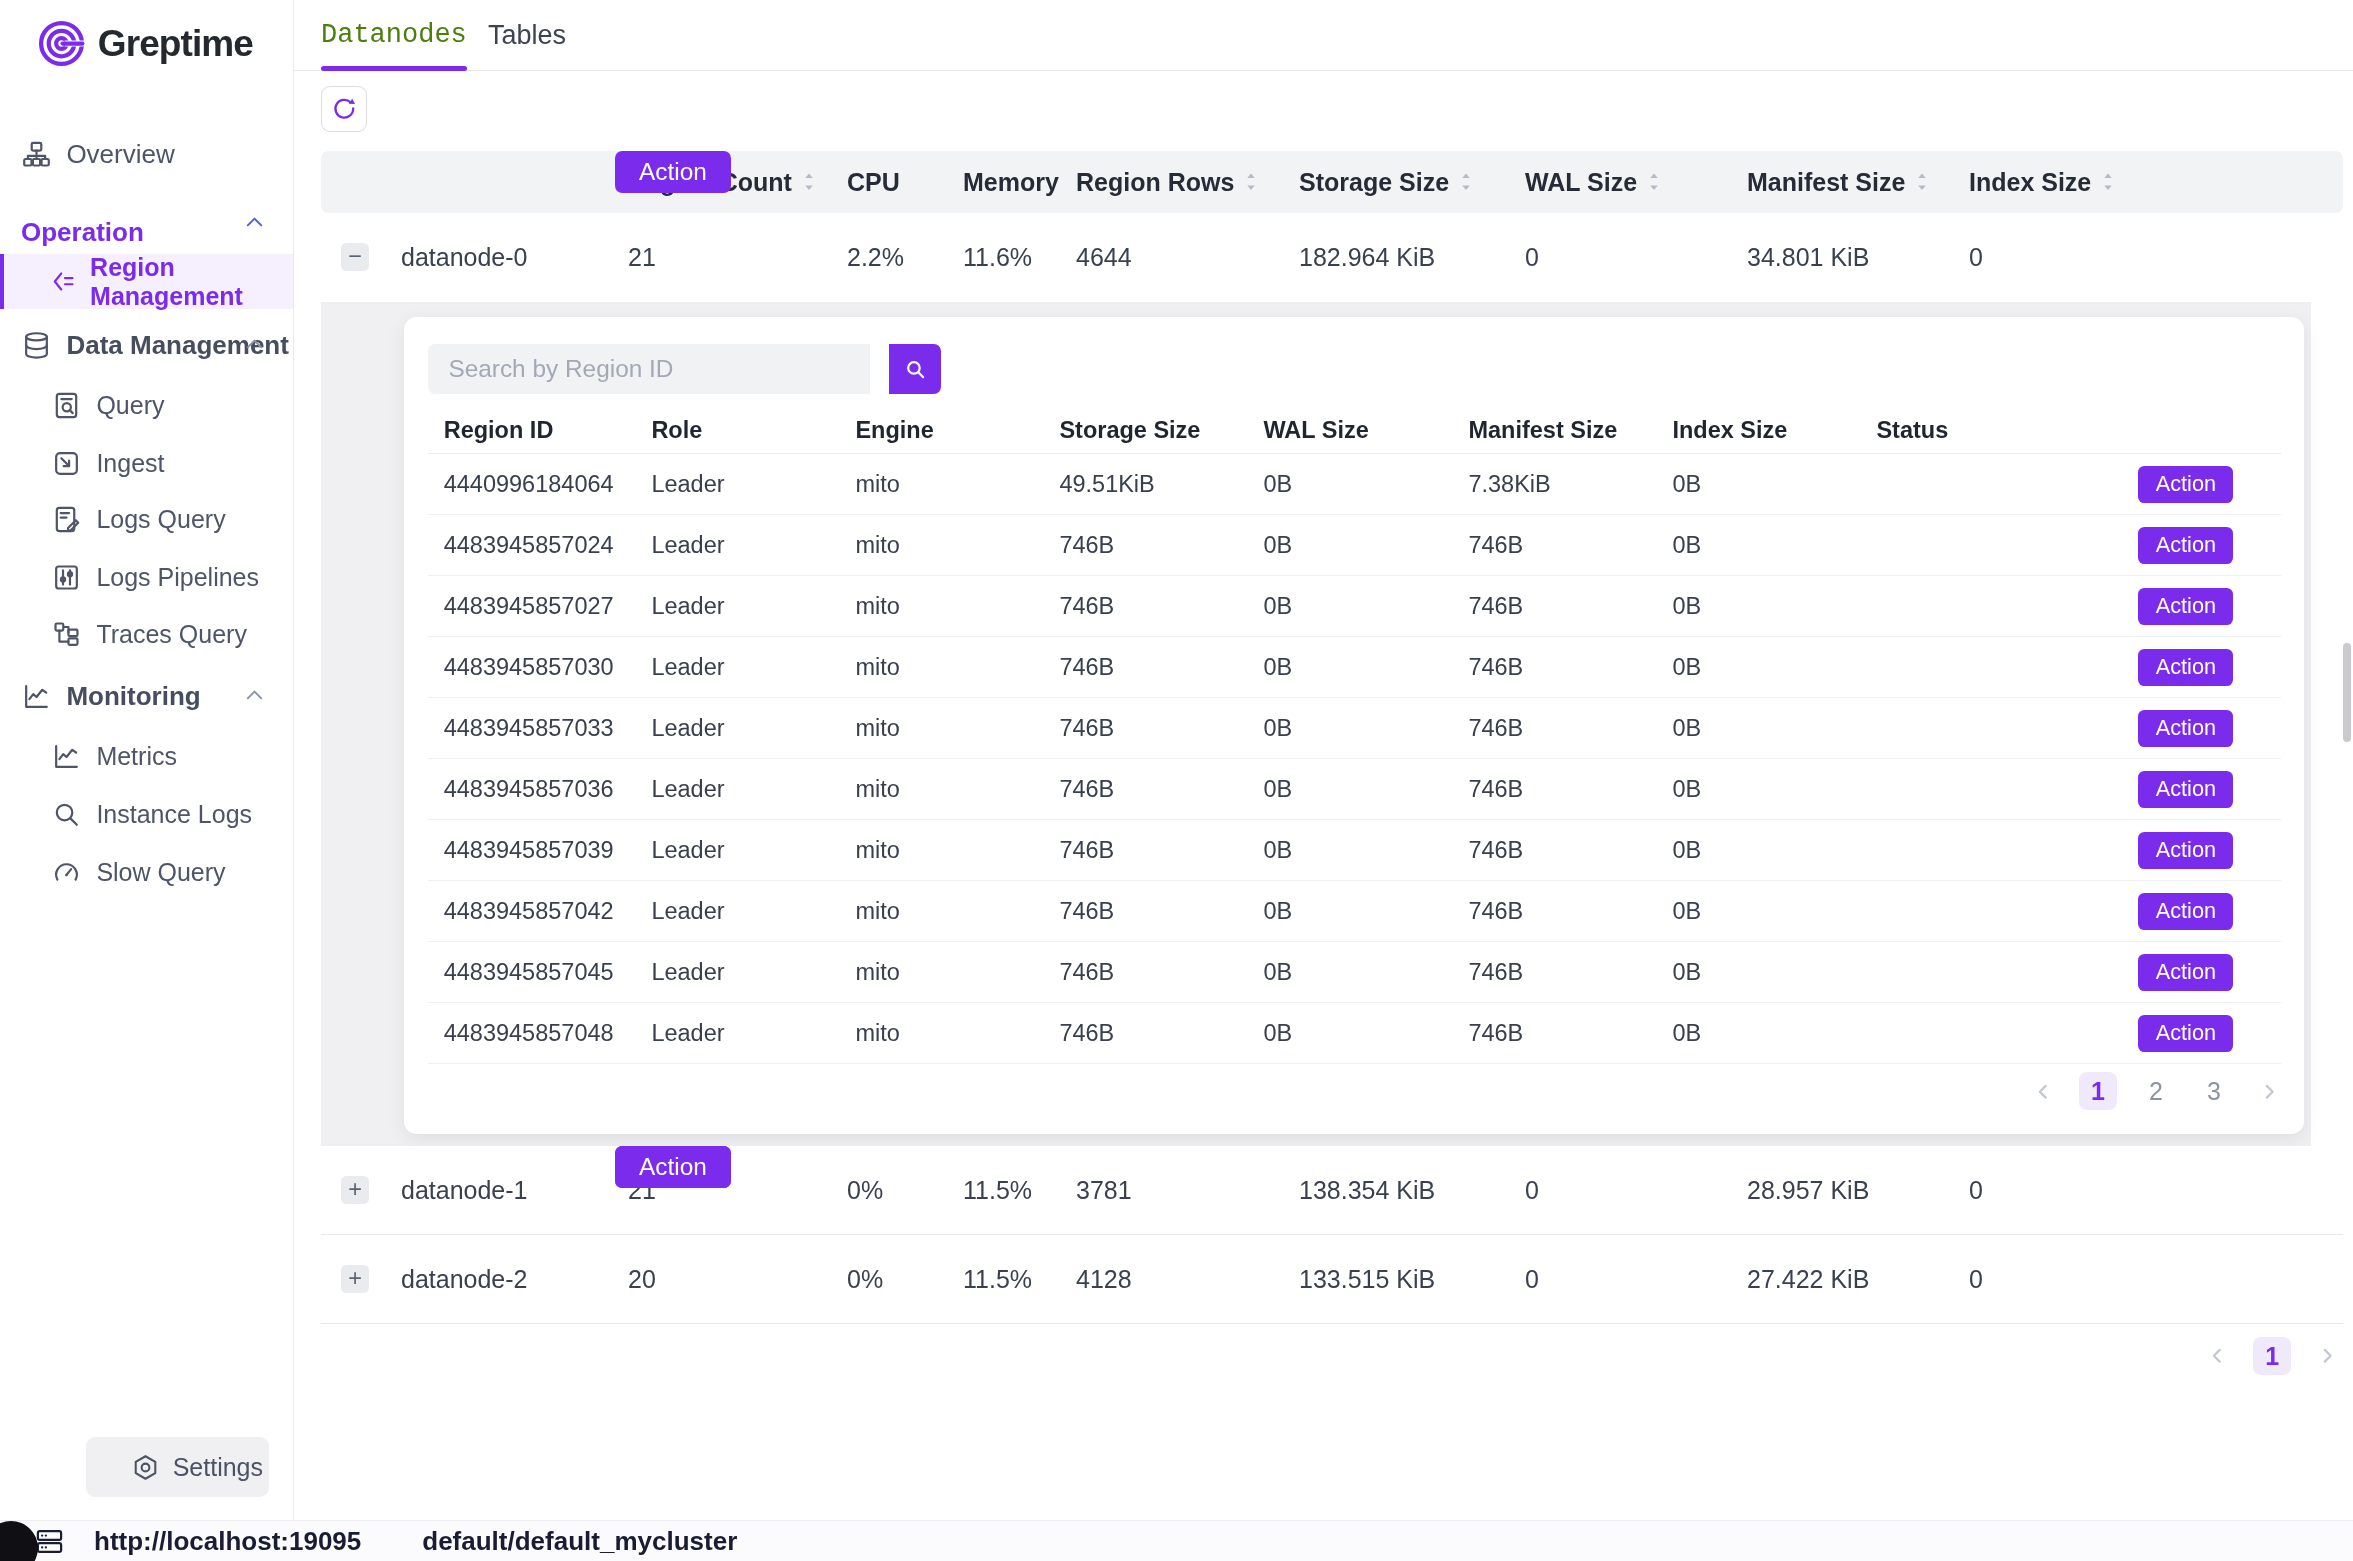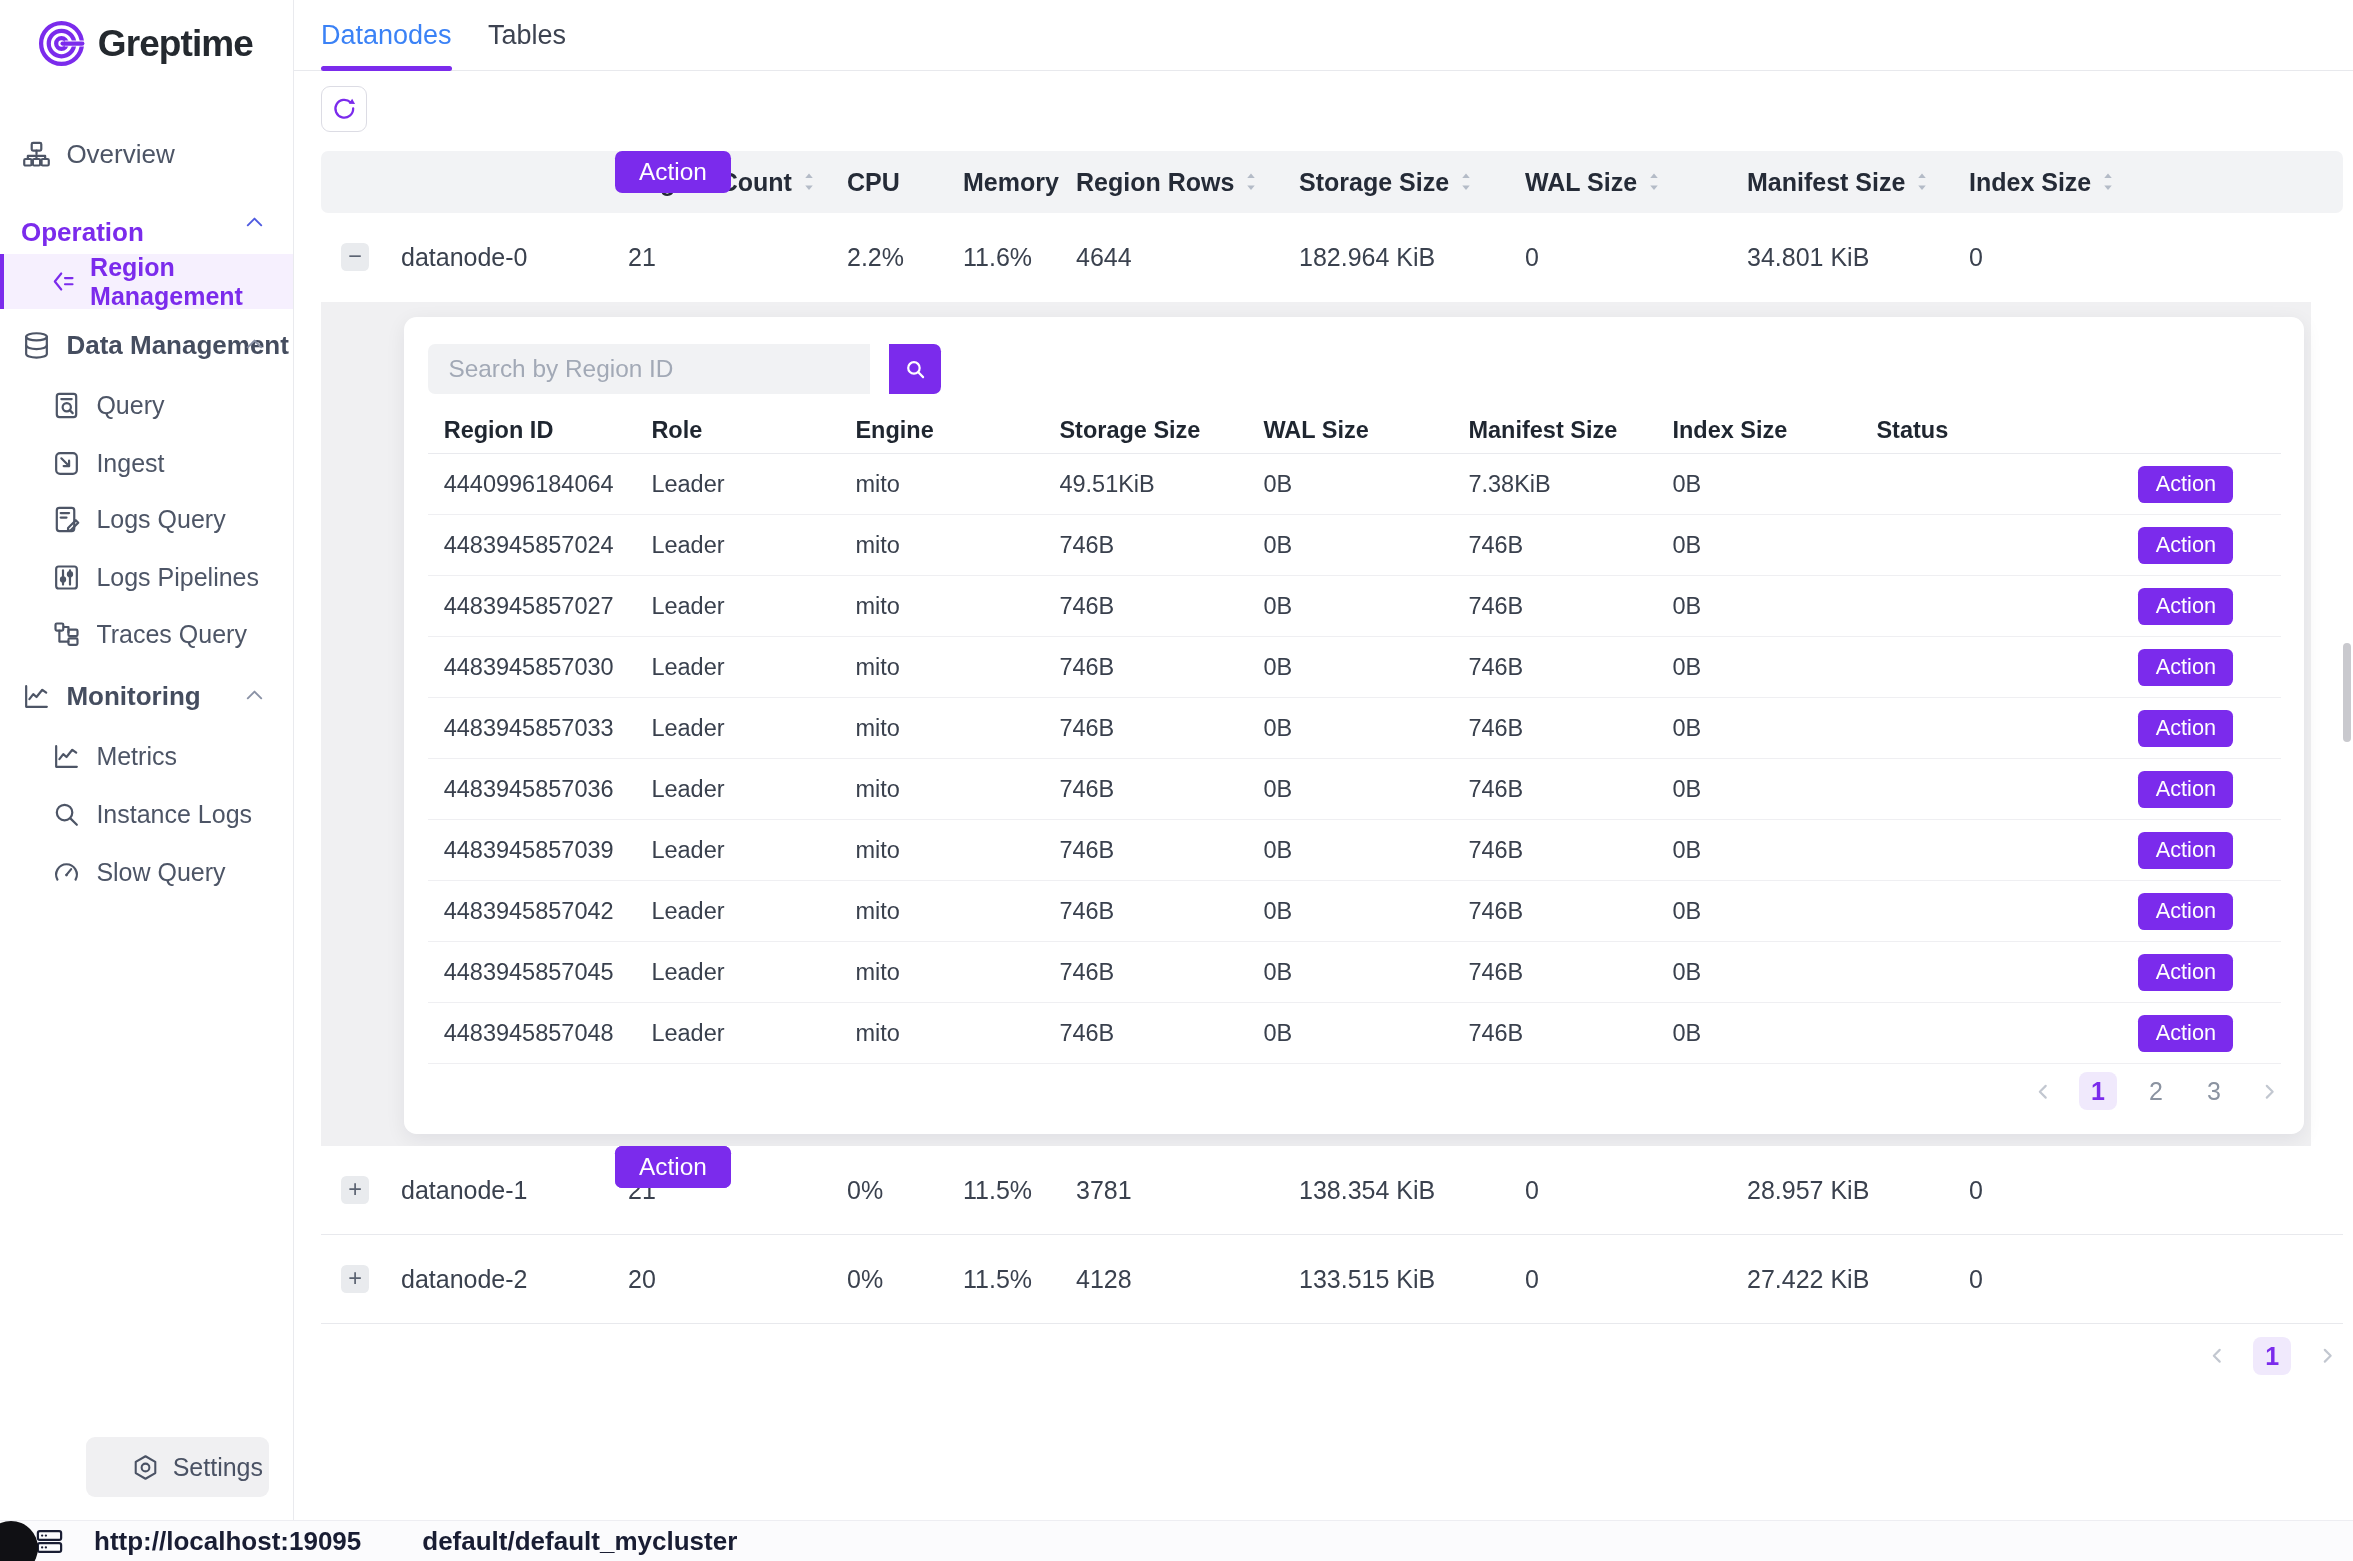--- a/index.html
+++ b/index.html
@@ -25,21 +25,21 @@
   .op-group .group-label{color:#7b2bec;}
   .selected-item{position:absolute;left:0;right:0;top:254px;height:55px;background:#f6f0fe;border-left:4.5px solid #7b2bec;display:flex;align-items:center;gap:14.4px;padding-left:46px;color:#7b2bec;font-size:25px;font-weight:700;cursor:pointer;}
   .selected-item .ic{width:31px;height:31px;}
   .settings-btn{position:absolute;left:86px;top:1437px;width:183px;height:60px;background:#f0f0f2;border:none;border-radius:9px;display:flex;align-items:center;justify-content:flex-end;gap:12.6px;color:#4a5264;font-size:25px;font-family:inherit;cursor:pointer;}
   .settings-btn .ic{width:29px;height:29px;}
 
   
   .main{position:absolute;left:294px;top:0;right:0;bottom:40px;background:#fff;}
   .tabbar{position:absolute;left:0;right:0;top:0;height:70px;border-bottom:0.9px solid #e8e9ed;}
   .tab{position:absolute;top:0;height:70px;display:flex;align-items:center;font-size:27px;cursor:pointer;}
-  .tab-active{left:27px;color:#3b82f6;}
+  .tab-active{left:27px;color:#4d7c0f;font-family:Liberation Mono, monospace;}
   .tab-active::after{content:"";position:absolute;left:0;right:0;bottom:-0.9px;height:4.5px;background:#7b2bec;border-radius:2.7px;}
   .tab-plain{left:194px;color:#3d4351;}
   .refresh-btn{position:absolute;left:27px;top:86px;width:46px;height:46px;border:1.4px solid #dcdce4;border-radius:9px;background:#fff;display:flex;align-items:center;justify-content:center;color:#7b2bec;cursor:pointer;}
   .refresh-btn .ic{width:27px;height:27px;stroke-width:2;}
 
   
   .dn-table{position:absolute;left:27px;top:151px;width:2022px;}
   .dn-grid{display:grid;grid-template-columns:80px 227px 219px 116px 113px 223px 226px 222px 222px 226px 147px;align-items:center;}
   .dn-head{height:62px;background:#f2f3f5;border-radius:7.2px;font-size:25px;font-weight:700;color:#252b37;}
   .dn-head .hcell{display:flex;align-items:center;}

